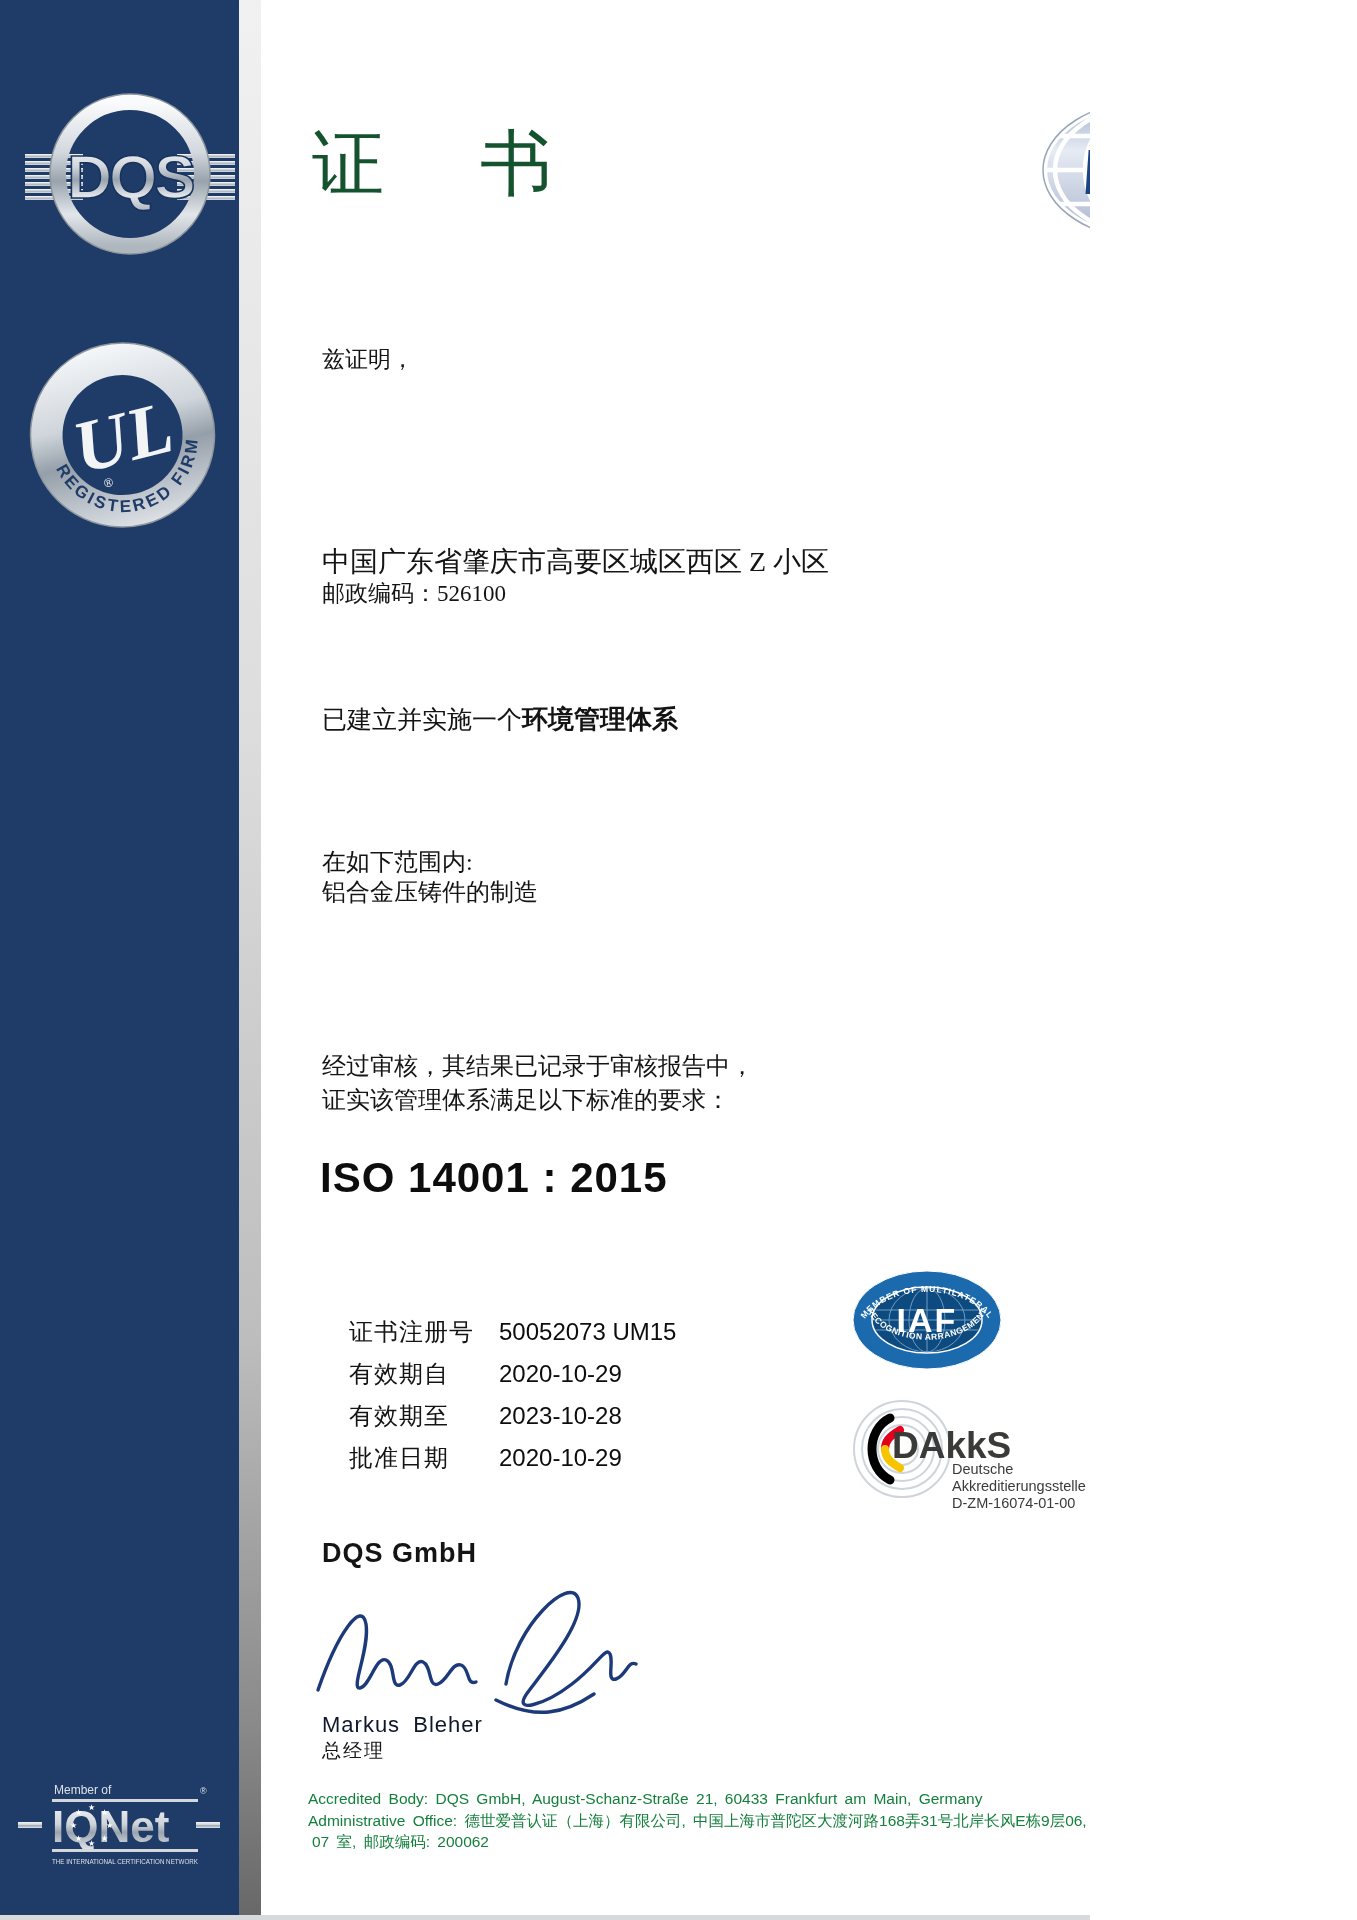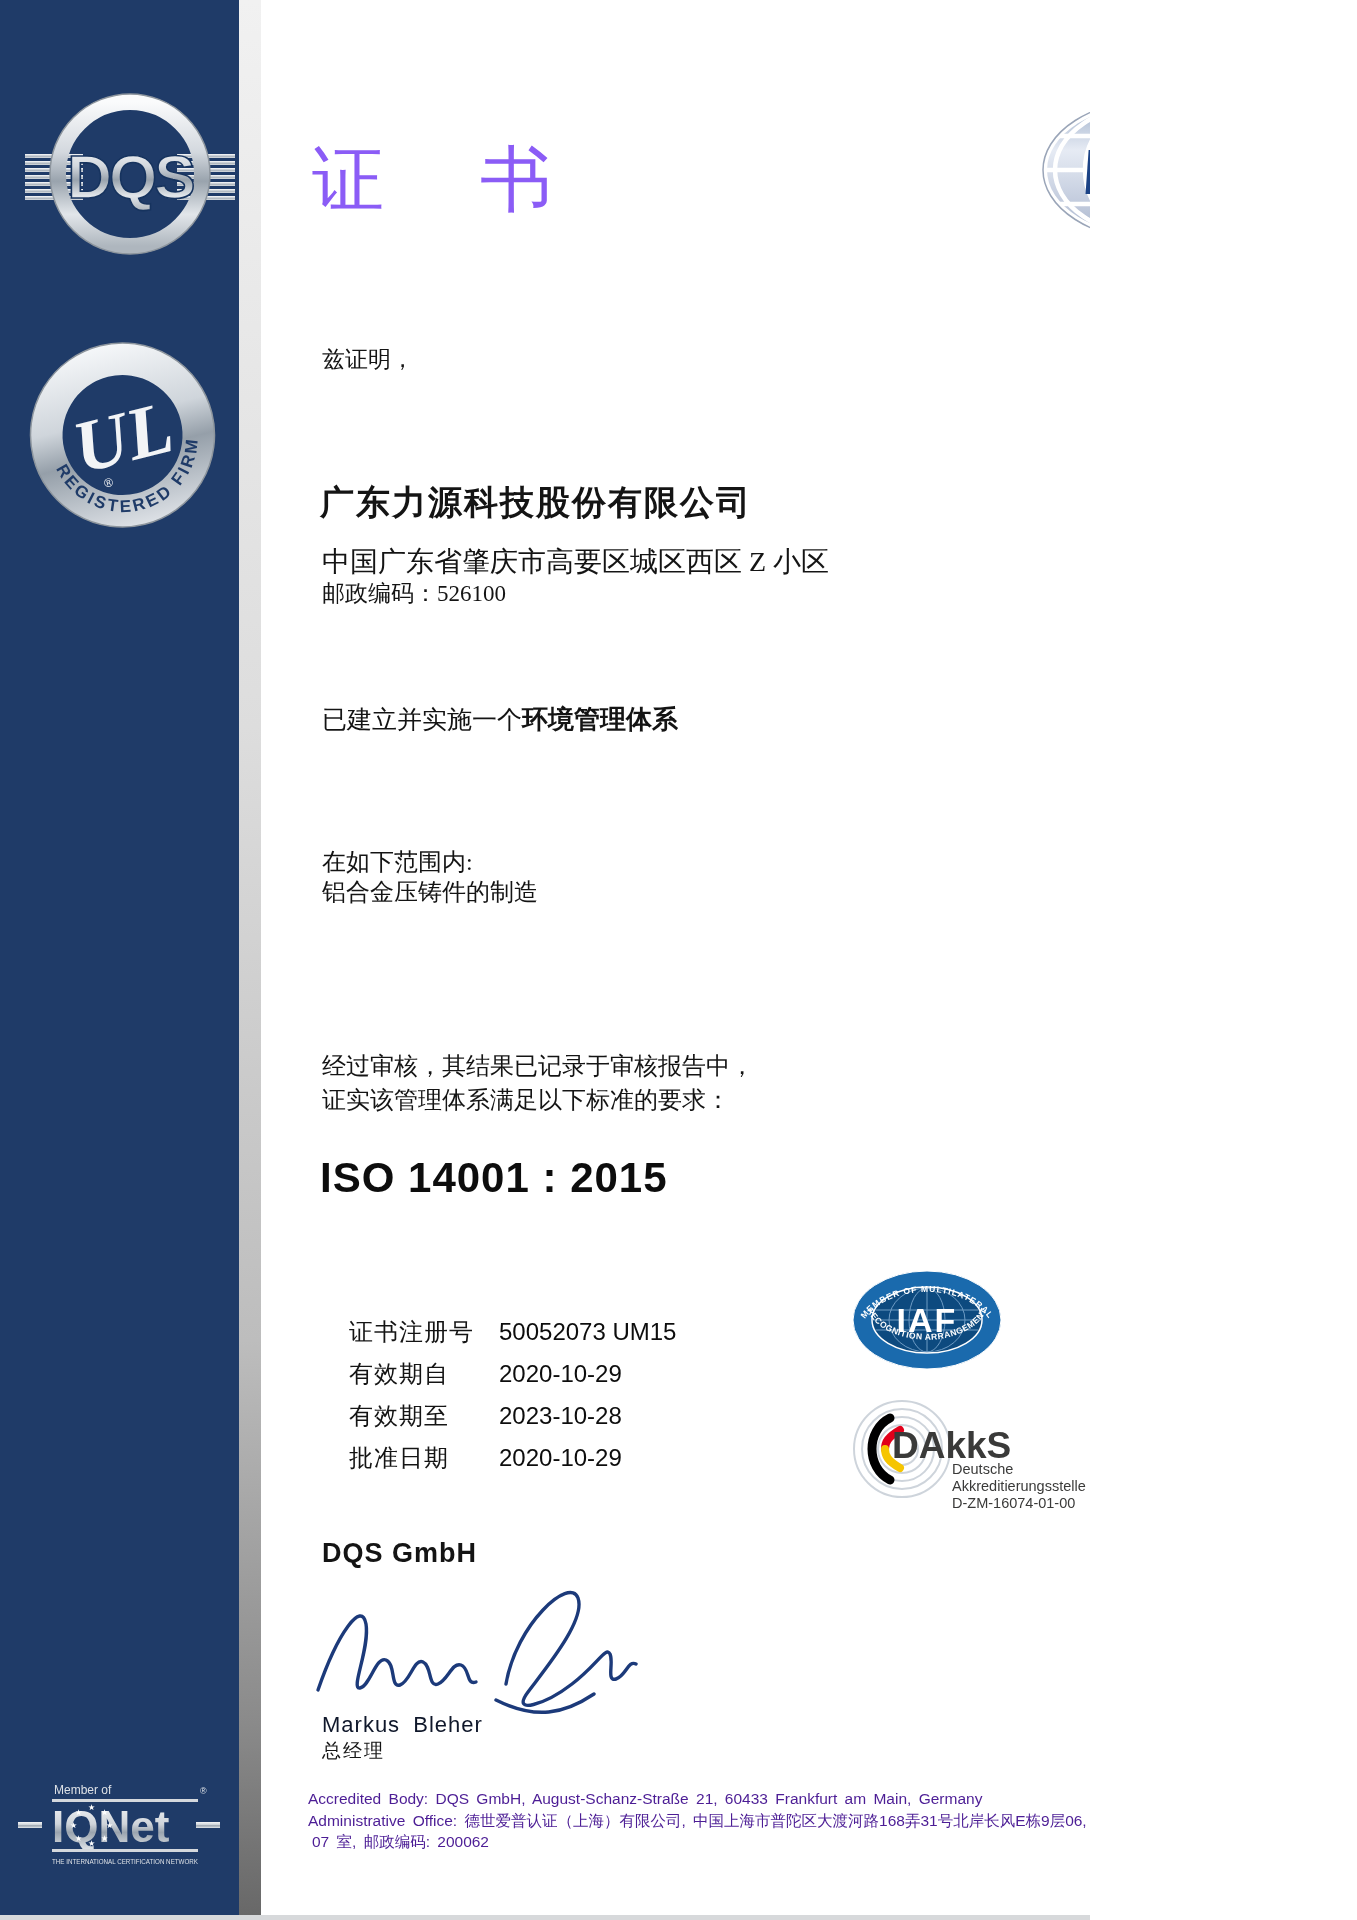--- a/index.html
+++ b/index.html
@@ -7,21 +7,21 @@
         font-family:"Liberation Serif",serif;color:#141414;}
   .abs{position:absolute;}
 
   
   .sidebar{position:absolute;left:0;top:0;width:239px;height:1915px;background:#1f3b68;}
   .edge-strip{position:absolute;left:239px;top:0;width:22px;height:1915px;
       background:linear-gradient(180deg,#f1f1f1 0%,#dddddd 38%,#bdbdbd 70%,#8a8a8a 90%,#686868 100%);}
   .bottom-edge{position:absolute;left:0;top:1915px;width:1357px;height:5px;background:#d7d9db;}
 
   
-  .title{left:312px;top:132px;font-size:72px;letter-spacing:0;color:#8b5cf6;}
+  .title{left:312px;top:116px;font-size:72px;letter-spacing:0;color:#14532d;}
   .title .t2{margin-left:96px;}
 
   
   .intro{left:322px;top:344px;font-size:23px;}
   .company-name{left:320px;top:480px;font-size:34px;font-weight:bold;letter-spacing:2px;}
   .addr{left:322px;top:543px;font-size:28px;}
   .postal{left:322px;top:578px;font-size:23px;}
   .statement{left:322px;top:702px;font-size:25px;}
   .statement .sys{font-weight:bold;font-size:26px;}
   .scope-label{left:322px;top:846px;font-size:24px;}
@@ -39,21 +39,21 @@
   
   .issuer{left:322px;top:1538px;font-size:27px;font-weight:bold;
           font-family:"Liberation Sans",sans-serif;letter-spacing:1px;}
   .sig-wrap{left:310px;top:1572px;}
   .signer-name{left:322px;top:1712px;font-size:22px;font-family:"Liberation Sans",sans-serif;
                letter-spacing:1px;word-spacing:6px;color:#0f172a;}
   .signer-title{left:322px;top:1738px;font-size:19px;letter-spacing:2px;text-align:right;}
 
   
   .footer{left:308px;top:1788px;font-size:15.5px;font-family:"Liberation Sans",sans-serif;
-          line-height:21.5px;color:#4c1d95;word-spacing:3px;}
+          line-height:21.5px;color:#15803d;word-spacing:3px;}
   .footer .f3{padding-left:4px;}
 
   
   .dqs-ring{left:25px;top:70px;}
   .ul-logo{left:28px;top:340px;transform:rotate(-14deg);}
   .iqnet{left:16px;top:1780px;}
   .globe{left:1040px;top:96px;}
   .iaf{left:852px;top:1270px;}
   .dakks{left:848px;top:1392px;}
 </style>
@@ -174,21 +174,20 @@
       <line x1="113" y1="4" x2="113" y2="144"></line>
       <ellipse cx="113" cy="74" rx="34" ry="66"></ellipse>
       <ellipse cx="113" cy="74" rx="68" ry="66"></ellipse>
       <ellipse cx="113" cy="74" rx="98" ry="66"></ellipse>
     </g>
     <text x="113" y="98" text-anchor="middle" font-family="Liberation Sans, sans-serif" font-size="64" font-weight="bold" letter-spacing="-3" fill="#1c4386" transform="skewX(-4)">DQS</text>
     <text x="196" y="120" font-family="Liberation Sans, sans-serif" font-size="13" fill="#1c4386">®</text>
   </svg>
 
   <div class="abs intro">兹证明，</div>
-  <div class="abs company-name">广东力源科技股份有限公司</div>
   <div class="abs addr">中国广东省肇庆市高要区城区西区 Z 小区</div>
   <div class="abs postal">邮政编码：526100</div>
 
   <div class="abs statement">
     <span>已建立并实施一个</span><span class="sys">环境管理体系</span>
   </div>
 
   <div class="abs scope-label">在如下范围内:</div>
   <div class="abs scope-value">铝合金压铸件的制造</div>
 

